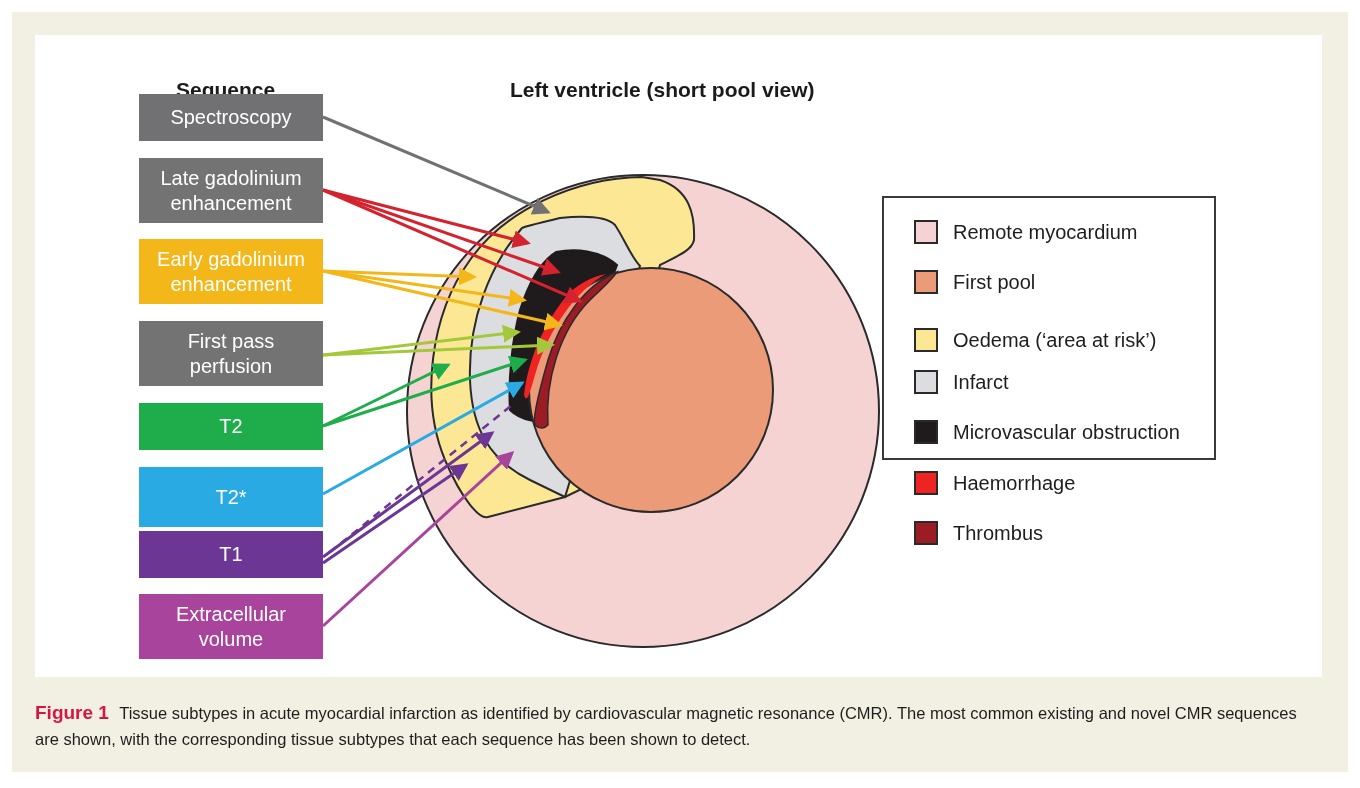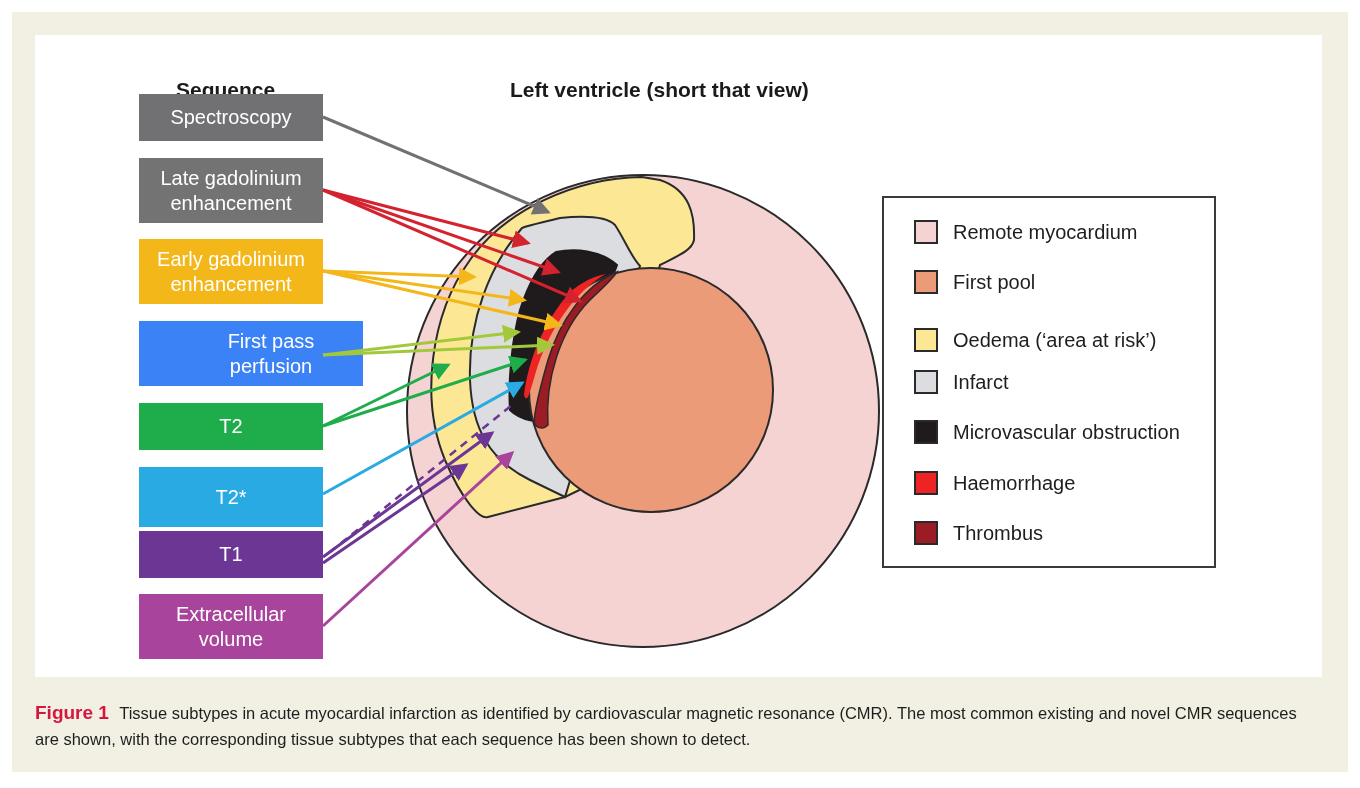--- a/index.html
+++ b/index.html
@@ -23,21 +23,21 @@
     white-space: nowrap;
   }
   .seq-box {
     position: absolute; left: 139px; width: 184px;
     display: flex; align-items: center; justify-content: center;
     text-align: center; color: #ffffff; font-size: 20px; line-height: 25px;
   }
   .seq-box span { white-space: pre-line; }
   svg.diagram { position: absolute; left: 0; top: 0; }
   .legend {
-    position: absolute; left: 882px; top: 196px; width: 334px; height: 372px;
+    position: absolute; left: 882px; top: 196px; width: 334px; height: 264px;
     border: 2px solid #3a3a3a; box-sizing: border-box; background: #fff; padding-left: 44px;
   }
   .legend-item {
     position: absolute; left: 30px; height: 28px;
     display: flex; align-items: center;
   }
   .legend-swatch {
     width: 24px; height: 24px; border: 2px solid #2a2a2a; box-sizing: border-box;
     margin-right: 15px;
   }
@@ -49,34 +49,34 @@
   }
   .caption-label { color: #d6163f; font-weight: bold; font-size: 19px; margin-right: 6px; }
 </style>
 </head>
 <body>
 
 <div class="page-bg"></div>
 <div class="figure-panel"></div>
 
 <div class="heading" style="left:176px; top:78px;">Sequence</div>
-<div class="heading" style="left:510px; top:78px;">Left ventricle (short that view)</div>
+<div class="heading" style="left:510px; top:78px;">Left ventricle (short pool view)</div>
 
 <div class="seq-box" style="top:94px; height:47px; background:#717174;">
     <span>Spectroscopy</span>
   </div>
 <div class="seq-box" style="top:158px; height:65px; background:#737373;">
     <span>Late gadolinium
 enhancement</span>
   </div>
 <div class="seq-box" style="top:239px; height:65px; background:#f4b719;">
     <span>Early gadolinium
 enhancement</span>
   </div>
-<div class="seq-box" style="top:321px; height:65px; background:#3b82f6;padding-left:40px;">
+<div class="seq-box" style="top:321px; height:65px; background:#737373;">
     <span>First pass
 perfusion</span>
   </div>
 <div class="seq-box" style="top:403px; height:47px; background:#1fad4b;">
     <span>T2</span>
   </div>
 <div class="seq-box" style="top:467px; height:60px; background:#29aae2;">
     <span>T2*</span>
   </div>
 <div class="seq-box" style="top:531px; height:47px; background:#6c3695;">

